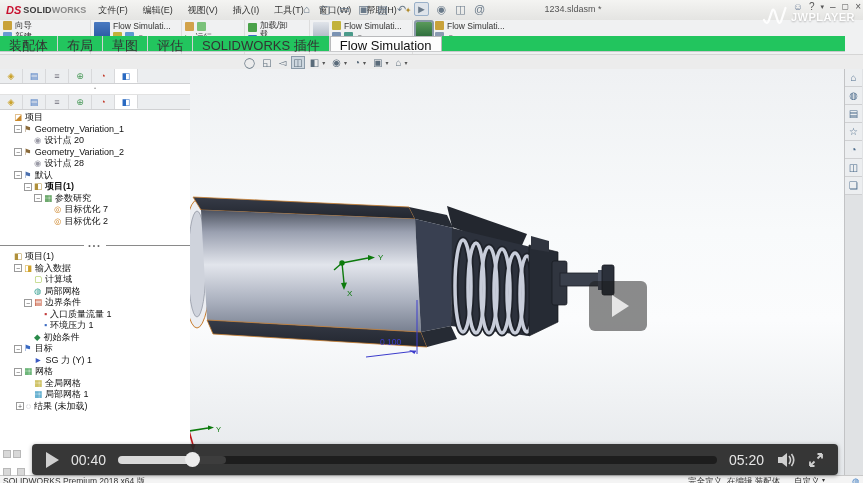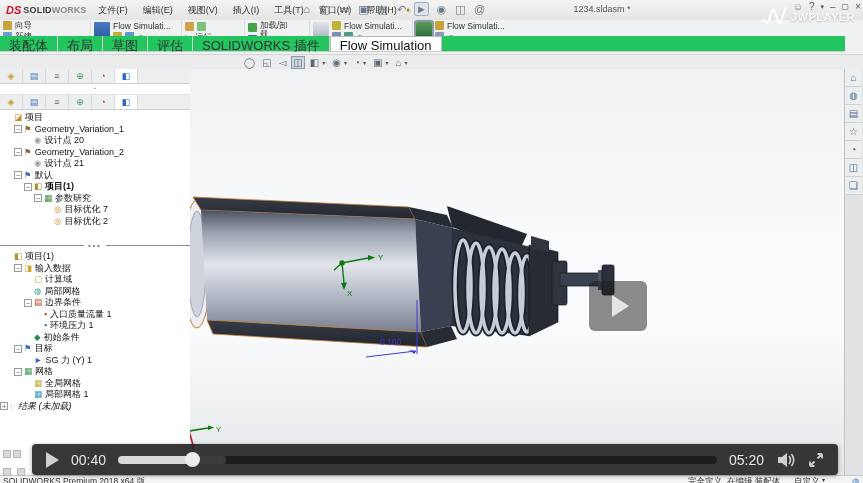--- a/index.html
+++ b/index.html
@@ -13,21 +13,21 @@
   .logo{display:flex;align-items:center;margin:0 10px 0 6px;white-space:nowrap}
   .logo-ds{color:#c8102e;font-weight:bold;font-style:italic;font-size:11px;margin-right:2px}
   .logo-solid{font-weight:bold;color:#3a3a3a;letter-spacing:.2px}
   .logo-works{color:#8a8a8a;font-weight:bold}
   .menus{display:flex;gap:11px;color:#333}
   .menu-item{cursor:default;padding:1px 2px}
   .pin{color:#b08a2a;margin-left:6px;font-size:8px}
   .qat{position:absolute;left:300px;top:2px;display:flex;gap:6px;align-items:center;color:#6a7a8a;font-size:11px}
   .qat span{width:13px;text-align:center}
   .qat .sel{background:#dfe4ea;border:1px solid #9ab0c8;border-radius:2px}
-  .doc-title{position:absolute;left:527px;top:4px;width:150px;text-align:center;color:#555;font-size:9px}
+  .doc-title{position:absolute;left:498px;top:4px;width:150px;text-align:center;color:#555;font-size:9px}
   .searchbox{position:absolute;left:666px;top:2px;width:128px;height:14px;background:#fff;
              border:1px solid #9ab0c8;display:flex;align-items:center;padding:0 2px;gap:2px}
   .sq{width:10px;height:10px;background:#27486e;border-radius:1px;flex:none}
   .searchbox input{border:none;outline:none;flex:1;font-size:8.5px;min-width:0;color:#333;background:transparent}
   .mag{width:6px;height:6px;border:1.5px solid #6a7a8a;border-radius:50%;position:relative;flex:none}
   .mag::after{content:"";position:absolute;width:4px;height:1.5px;background:#6a7a8a;right:-3px;bottom:-1px;transform:rotate(40deg)}
   .winbtns{position:absolute;right:2px;top:1px;display:flex;gap:6px;align-items:center;color:#555;font-size:10px}
   
   .ribbon{position:absolute;left:0;top:20px;width:863px;height:34px;background:#f0f1f2;
           border-bottom:1px solid #d5d5d5;display:flex;font-size:8.5px;color:#333}
@@ -268,21 +268,21 @@
         <span class="tlabel">设计点 20</span>
       </div>
       <div class="trow" style="padding-left: 14px;">
         <span class="exp">−</span>
         <span class="ticon" style="color: rgb(138, 106, 58);">⚑</span>
         <span class="tlabel">Geometry_Variation_2</span>
       </div>
       <div class="trow" style="padding-left: 24px;">
         <span class="exp hid"></span>
         <span class="ticon" style="color: rgb(154, 154, 166);">◉</span>
-        <span class="tlabel">设计点 21</span>
+        <span class="tlabel">设计点 28</span>
       </div>
       <div class="trow" style="padding-left: 14px;">
         <span class="exp">−</span>
         <span class="ticon" style="color: rgb(74, 111, 174);">⚑</span>
         <span class="tlabel">默认</span>
       </div>
       <div class="trow" style="padding-left: 24px;">
         <span class="exp">−</span>
         <span class="ticon" style="color: rgb(176, 144, 58);">◧</span>
         <span class="tlabel" style="font-weight: bold;">项目(1)</span>
@@ -365,21 +365,21 @@
       <div class="trow" style="padding-left: 24px;">
         <span class="exp hid"></span>
         <span class="ticon" style="color: rgb(194, 178, 58);">▦</span>
         <span class="tlabel">全局网格</span>
       </div>
       <div class="trow" style="padding-left: 24px;">
         <span class="exp hid"></span>
         <span class="ticon" style="color: rgb(58, 154, 194);">▦</span>
         <span class="tlabel">局部网格 1</span>
       </div>
-      <div class="trow" style="padding-left: 0; font-style: italic;">
+      <div class="trow" style="padding-left: 16px;">
         <span class="exp">+</span>
         <span class="ticon" style="color: rgb(138, 138, 150);">◌</span>
         <span class="tlabel">结果 (未加载)</span>
       </div>
     </div>
 </div>
 
 <div class="viewport">
   <svg width="655" height="406" viewBox="190 69 655 406">
     <defs>

